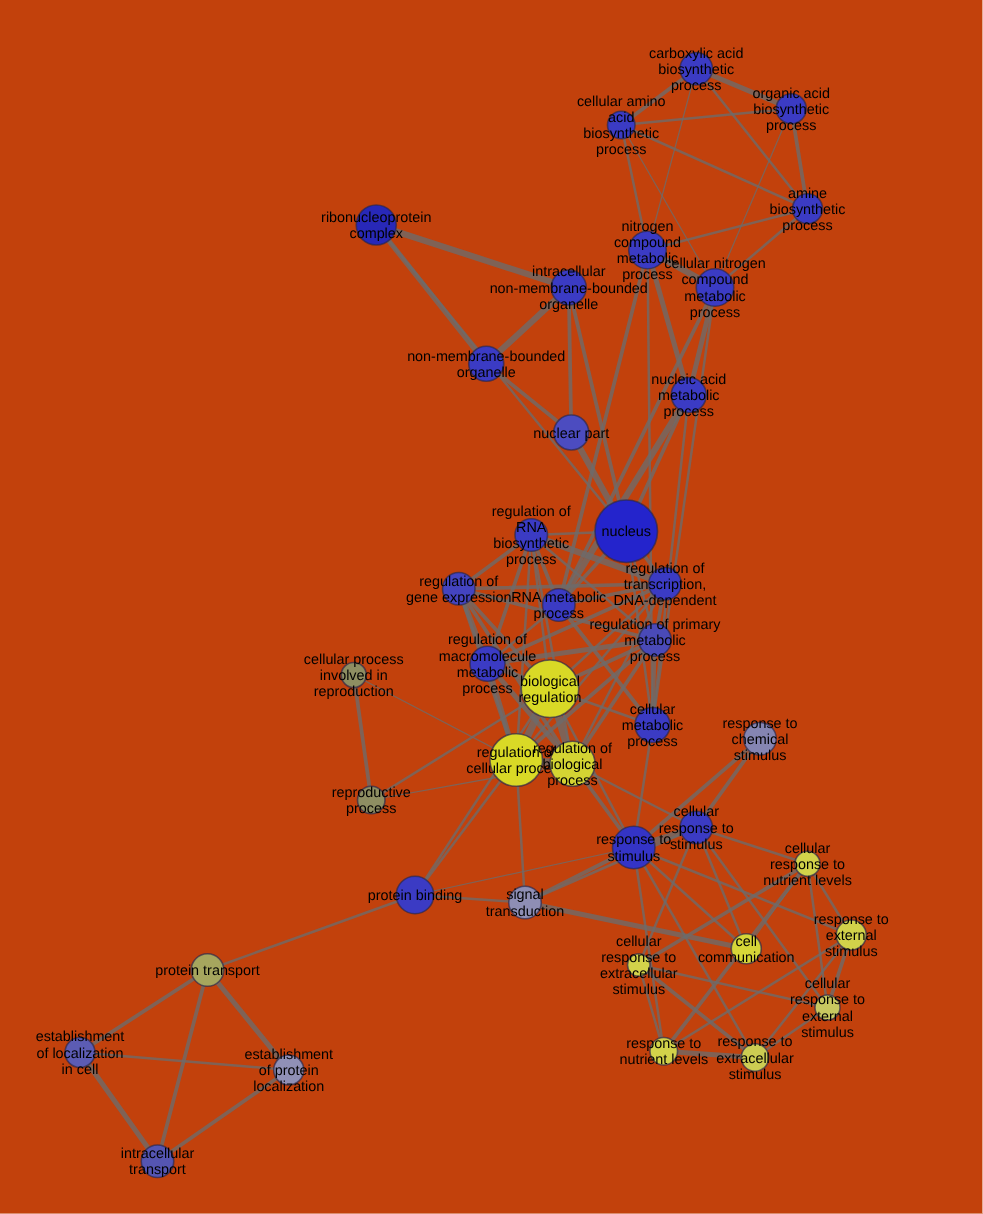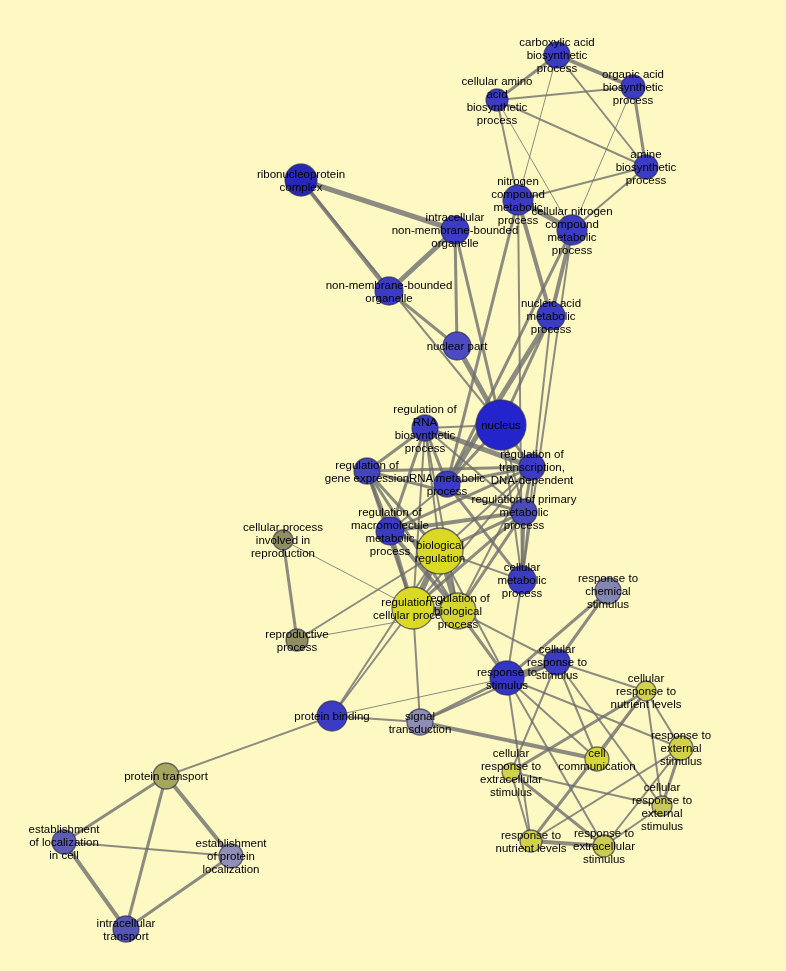--- a/index.html
+++ b/index.html
@@ -5,21 +5,21 @@
   html, body {
     margin: 0;
     padding: 0;
     background: #ffffff;
     font-family: "Liberation Sans", "DejaVu Sans", sans-serif;
   }
   .graph-view {
     position: relative;
     width: 786px;
     height: 971px;
-    background: #fef9c3;
+    background: #c2410c;
     overflow: hidden;
     text-align: center;
   }
   svg { display: block; }
   .edge {
     stroke: #6b6b6b;
     stroke-opacity: 0.78;
     stroke-linecap: round;
   }
   .node-circle {

